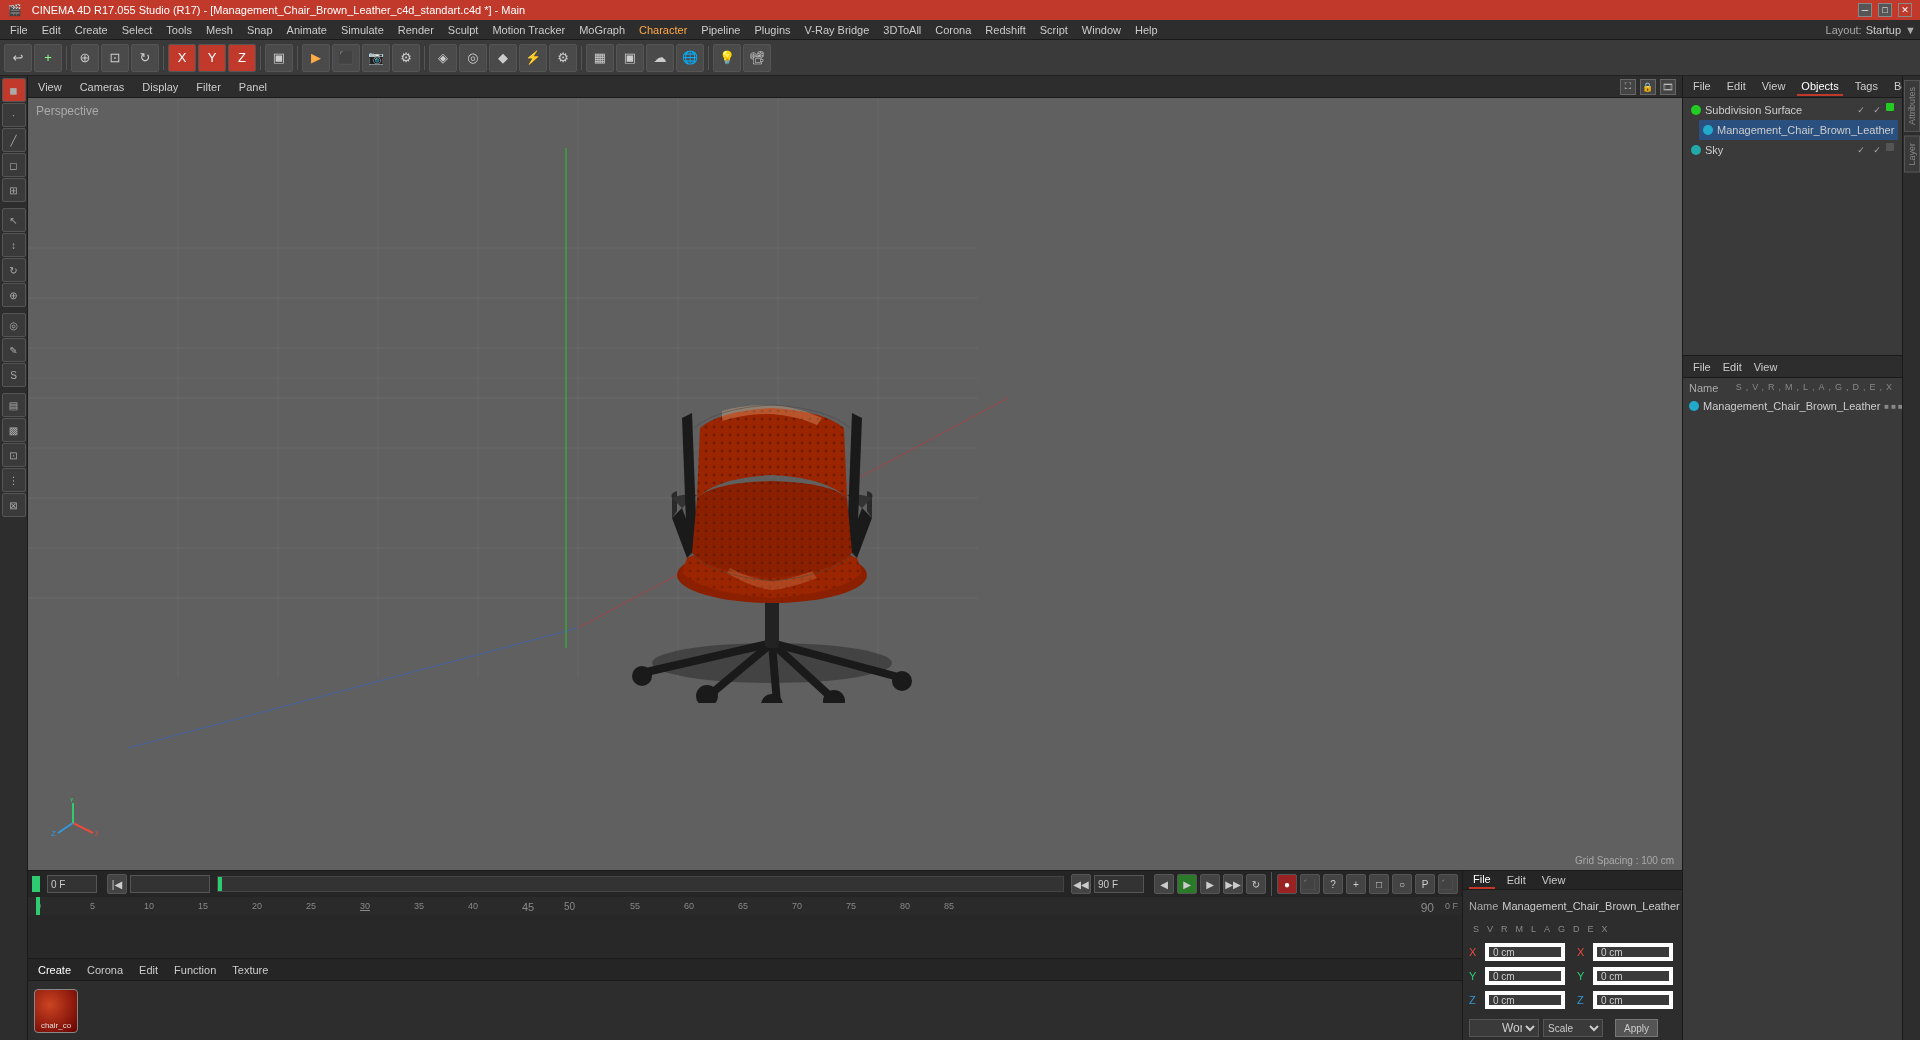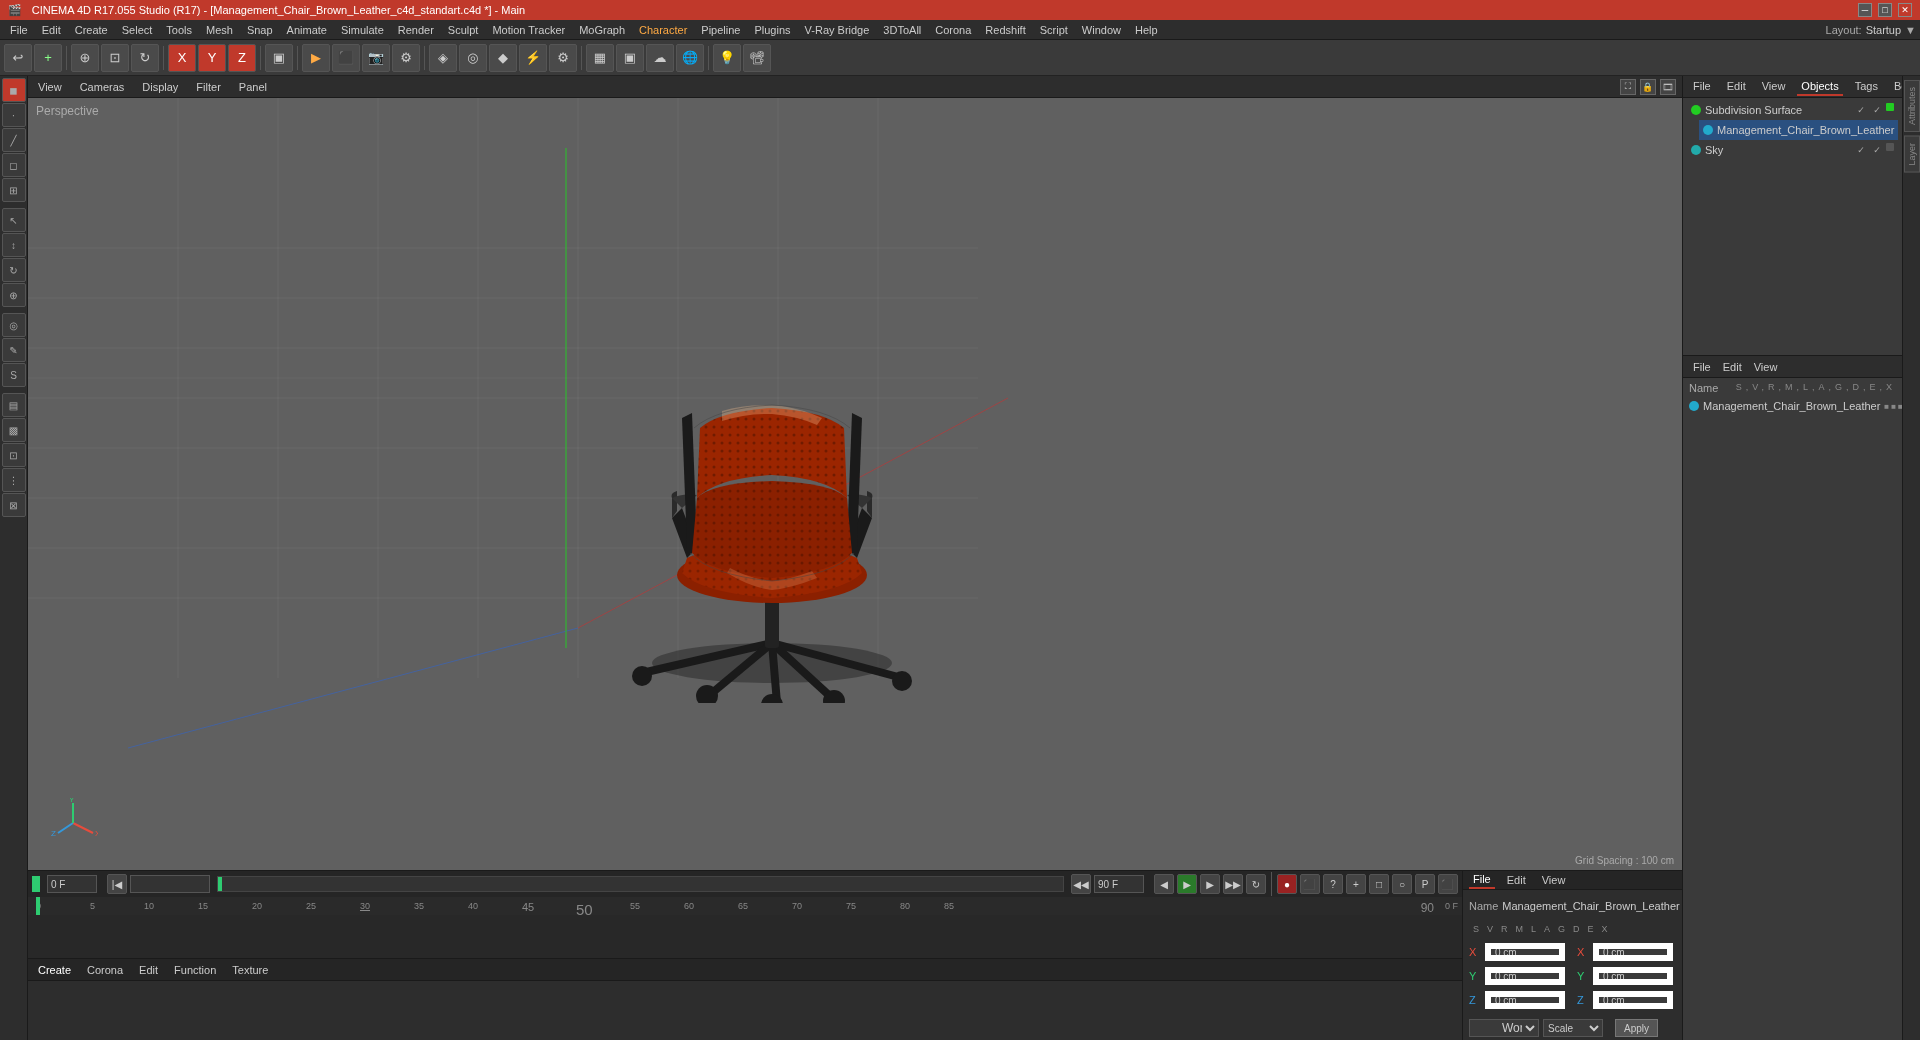--- a/index.html
+++ b/index.html
@@ -369,21 +369,21 @@
       height: 20px;
     }
     .attr-label {
       width: 12px;
       color: #aaa;
       font-size: 11px;
       flex-shrink: 0;
     }
     .attr-field {
       background: #3a3a3a;
-      border: 6px solid #ffffff;
+      border: 4px solid #ffffff;
       color: #ccc;
       font-size: 10px;
       padding: 1px 4px;
       width: 80px;
       height: 18px;
     }
     .attr-field-sm {
       background: #3a3a3a;
       border: 1px solid #555;
       color: #ccc;
@@ -758,21 +758,21 @@
           <span style="position:absolute; left:8px; font-size:9px; color:#888; top:4px;">0</span>
           <span style="position:absolute; left:62px; font-size:9px; color:#888; top:4px;">5</span>
           <span style="position:absolute; left:116px; font-size:9px; color:#888; top:4px;">10</span>
           <span style="position:absolute; left:170px; font-size:9px; color:#888; top:4px;">15</span>
           <span style="position:absolute; left:224px; font-size:9px; color:#888; top:4px;">20</span>
           <span style="position:absolute; left:278px; font-size:9px; color:#888; top:4px;">25</span>
           <span style="position:absolute; left:332px; font-size:9px; color:#888; top:4px;text-decoration:underline;">30</span>
           <span style="position:absolute; left:386px; font-size:9px; color:#888; top:4px;">35</span>
           <span style="position:absolute; left:440px; font-size:9px; color:#888; top:4px;">40</span>
           <span style="position:absolute; left:494px; font-size:11px; color:#888; top:4px;">45</span>
-          <span style="position:absolute; left:548px; font-size:15px; color:#888; top:4px;">50</span>
+          <span style="position:absolute; left:536px; font-size:10px; color:#888; top:4px;">50</span>
           <span style="position:absolute; left:602px; font-size:9px; color:#888; top:4px;">55</span>
           <span style="position:absolute; left:656px; font-size:9px; color:#888; top:4px;">60</span>
           <span style="position:absolute; left:710px; font-size:9px; color:#888; top:4px;">65</span>
           <span style="position:absolute; left:764px; font-size:9px; color:#888; top:4px;">70</span>
           <span style="position:absolute; left:818px; font-size:9px; color:#888; top:4px;">75</span>
           <span style="position:absolute; left:872px; font-size:9px; color:#888; top:4px;">80</span>
           <span style="position:absolute; left:916px; font-size:9px; color:#888; top:4px;">85</span>
           <span style="position:absolute; right:28px; font-size:12px; color:#888; top:4px;">90</span>
           <span style="position:absolute; right:4px; font-size:9px; color:#888; top:4px;">0 F</span>
         </div>
@@ -780,20 +780,25 @@
         <div id="timeline-track" style="flex:1; background:#282828; position:relative; min-height:40px;">
         </div>
 
         <div id="material-area">
           <div id="material-header">
             <div class="mat-tab active">Create</div>
             <div class="mat-tab">Corona</div>
             <div class="mat-tab">Edit</div>
             <div class="mat-tab">Function</div>
             <div class="mat-tab">Texture</div>
+          </div>
+          <div id="material-content">
+            <div class="material-ball">
+              <span class="mat-label" style="font-size:8px; color:#ddd;">chair_co</span>
+            </div>
           </div>
         </div>
 
       </div>
 
       <div id="attr-section">
         <div id="attr-header" style="height:22px; background:#252525; display:flex; align-items:center; padding:0 6px; gap:8px; border-bottom:1px solid #1a1a1a;">
           <div class="panel-tab active">File</div>
           <div class="panel-tab">Edit</div>
           <div class="panel-tab">View</div>

